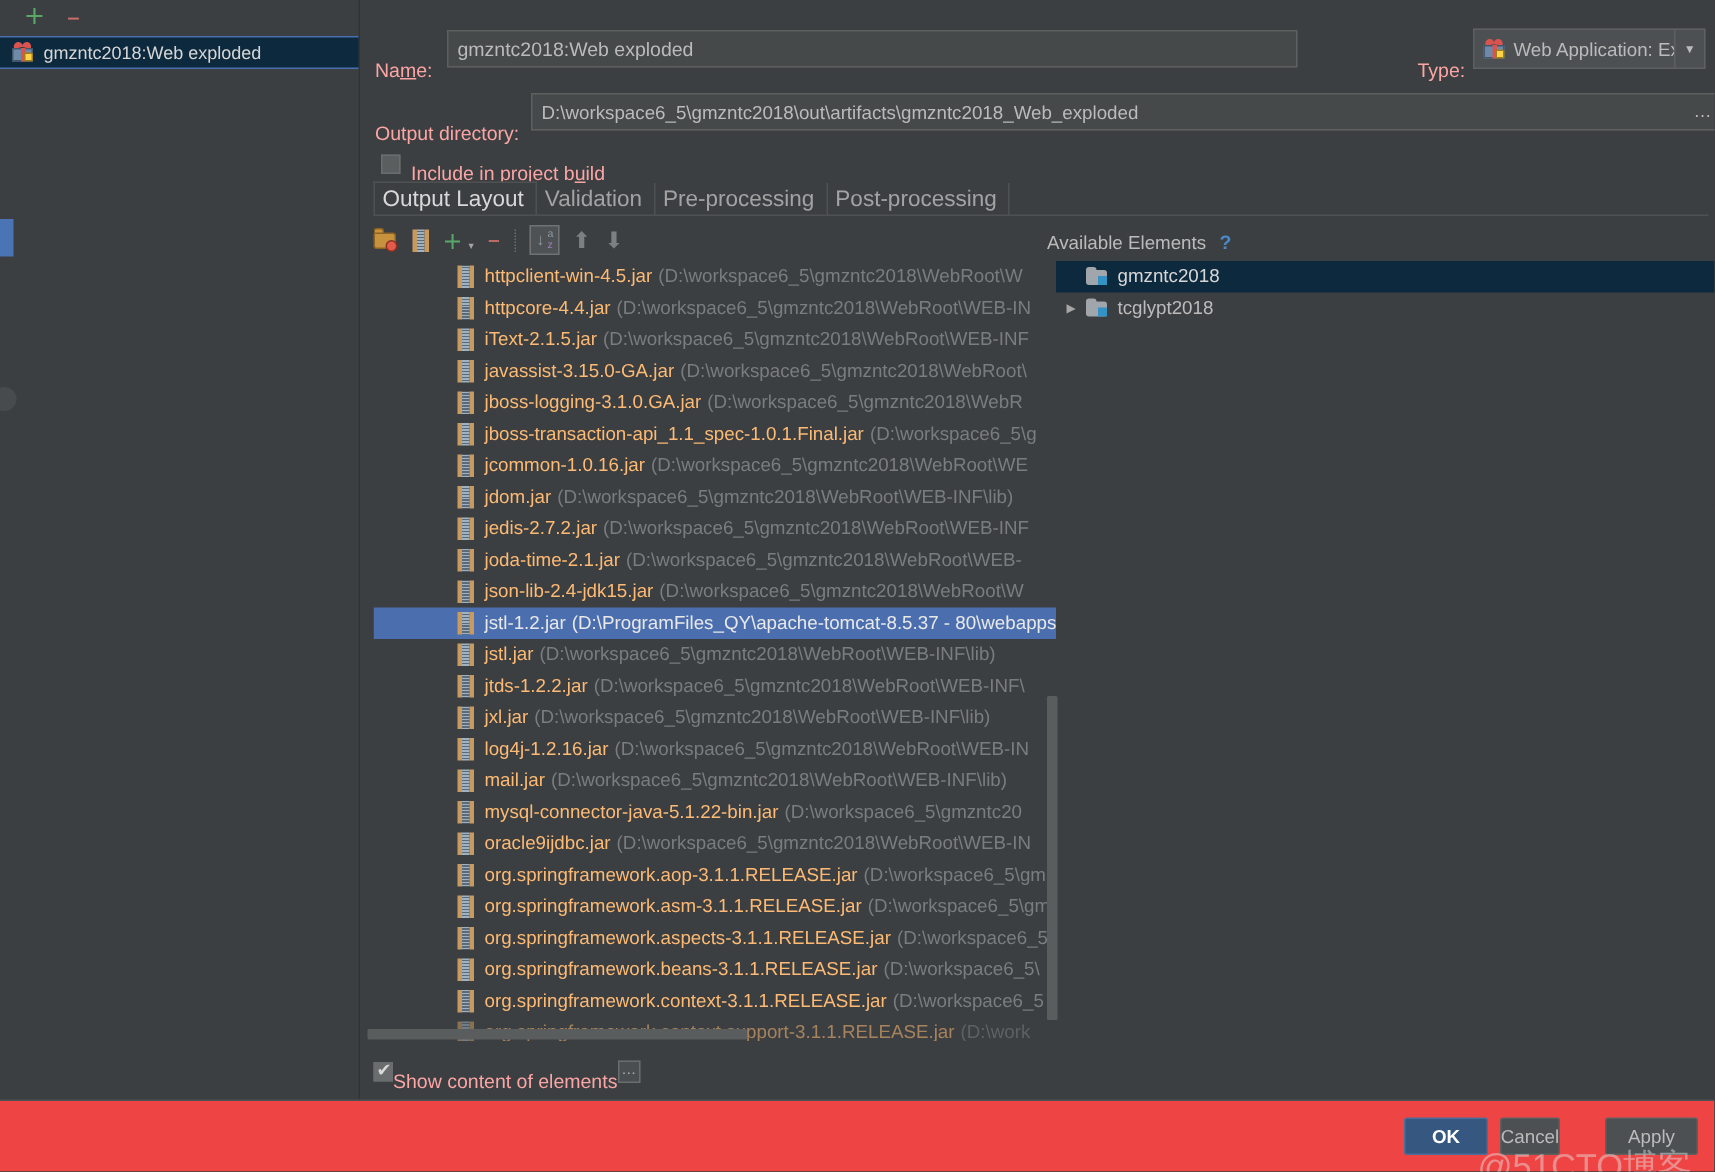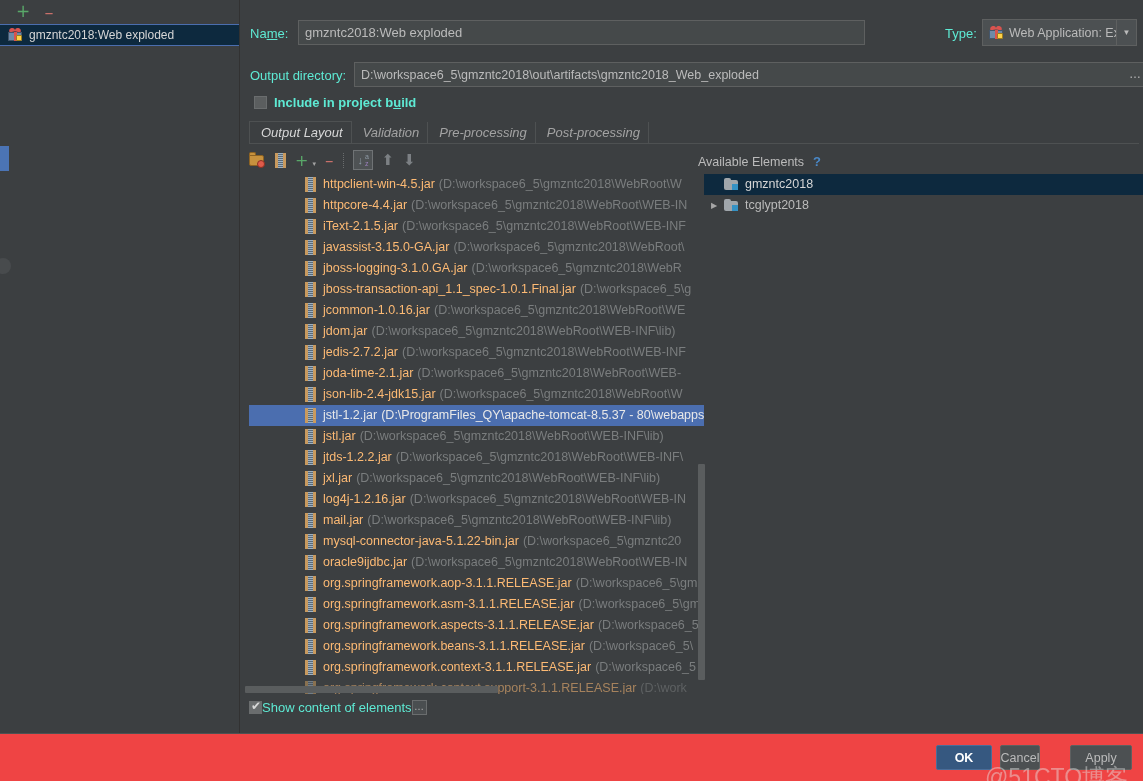--- a/index.html
+++ b/index.html
@@ -58,21 +58,21 @@
     background:#4b74b5;
   }
   #edge-dot {
     position:absolute; left:-5px; top:258px; width:16px; height:16px;
     border-radius:50%; background:#484b4d;
   }
 
   
   #main { position:absolute; left:241px; top:0; width:902px; height:733px; background:#3c3f41; }
 
-  .field-label { color:#5eead4; font-size:13px; }
+  .field-label { color:#fca5a5; font-size:13px;margin-top:13px; }
   .u { text-decoration:underline; }
 
   #name-label { position:absolute; left:9px; top:26px; }
   #name-input {
     position:absolute; left:57px; top:20px; width:567px; height:25px;
     background:#45494a; border:1px solid #5e6060; color:#bbbbbb;
     font-family:"Liberation Sans", sans-serif; font-size:13px;
     padding:0 6px; outline:none;
   }
   #type-label { position:absolute; left:704px; top:26px; }
@@ -96,37 +96,37 @@
     position:absolute; left:113px; top:62px; width:833px; height:25px;
     background:#45494a; border:1px solid #5e6060; color:#bbbbbb;
     font-family:"Liberation Sans", sans-serif; font-size:12.5px;
     padding:0 6px; outline:none;
   }
   #outdir-browse {
     position:absolute; left:886px; top:62px; width:16px; height:25px;
     color:#bbbbbb; font-size:12px; text-align:center; line-height:25px;
   }
 
-  #include-row { position:absolute; left:13px; top:95px; display:flex; align-items:center; gap:7px;font-weight:bold; }
+  #include-row { position:absolute; left:13px; top:95px; display:flex; align-items:center; gap:7px; }
   .cbox {
     width:13px; height:13px; background:#5b5e5f; border:1px solid #6a6d6e;
     display:inline-block; position:relative;
   }
   .cbox.checked { background:#6a6d6e; }
   .cbox.checked:after {
     content:"✔"; position:absolute; left:1px; top:-3px;
     font-size:12px; color:#d8d8d8; font-family:"DejaVu Sans", sans-serif;
   }
 
   
   #tabs { position:absolute; left:8px; top:122px; width:890px; height:22px; }
   #tabs .tabstrip { display:flex; align-items:flex-end; height:22px; }
   .tab {
-    padding:2px 8px 3px 11px; font-size:13px; color:#a3a3a3;
-    border-right:1px solid #4e5152; line-height:17px;font-style:italic;
+    padding:2px 8px 3px 5px; font-size:15px; color:#a3a3a3;
+    border-right:1px solid #4e5152; line-height:17px;
   }
   .tab:first-child { border-left:1px solid #4e5152; }
   .tab.active {
     color:#d8d8d8; border-top:1px solid #4e5152;
     border-left:1px solid #4e5152; border-right:1px solid #4e5152;
     background:#3c3f41; position:relative; top:0px;
   }
   #tab-underline {
     position:absolute; left:8px; top:143px; width:890px; height:1px; background:#4e5152;
   }

